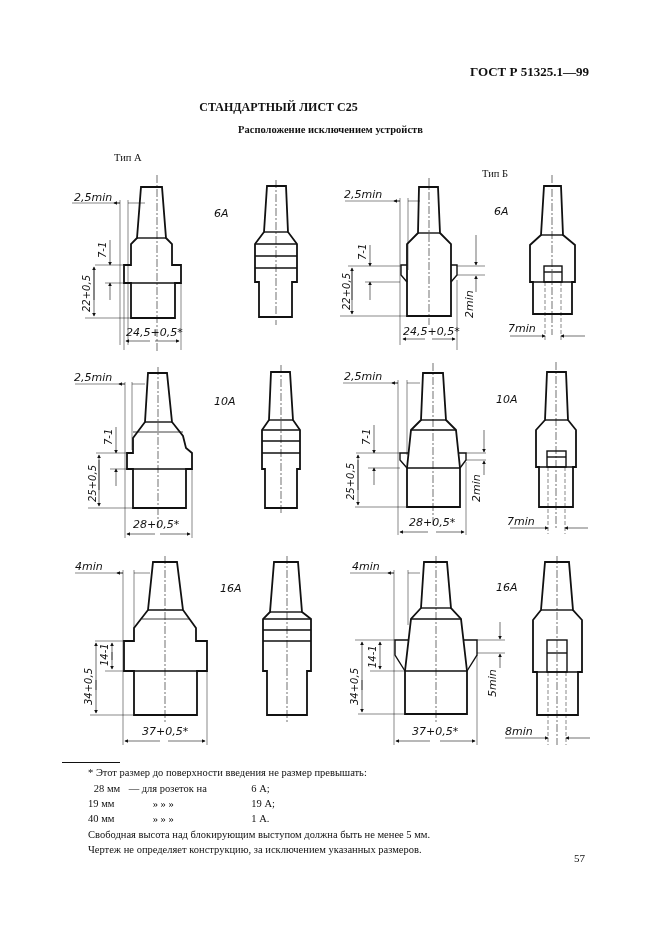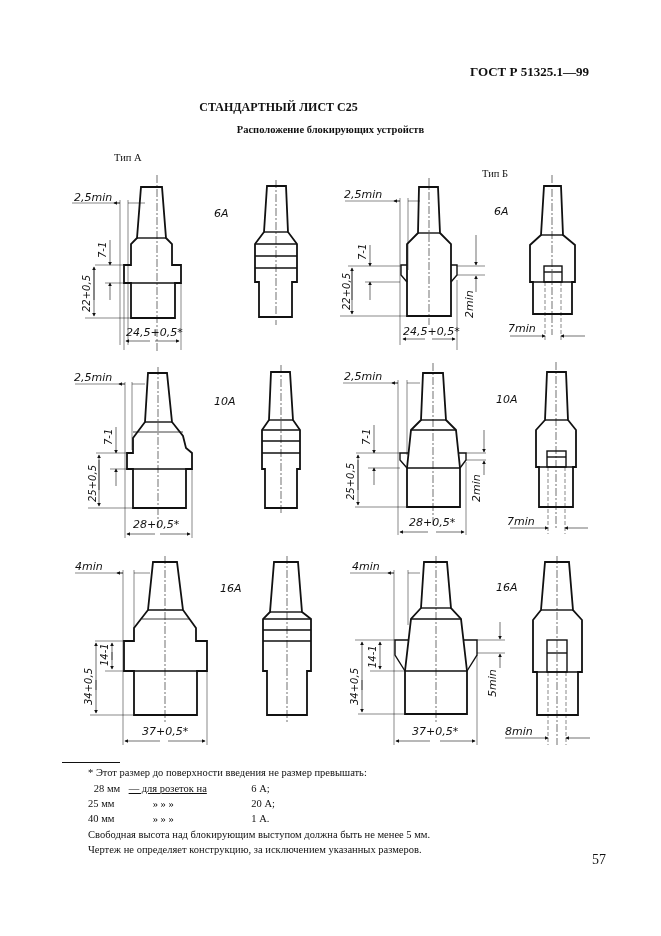--- a/index.html
+++ b/index.html
@@ -5,29 +5,29 @@
   html, body { margin: 0; padding: 0; background: #ffffff; }
   body { width: 661px; height: 936px; position: relative; overflow: hidden; font-family: "Liberation Serif", "DejaVu Serif", serif; color: #111; }
   .abs { position: absolute; }
   .hdr { left: 470px; top: 64px; font-size: 13px; font-weight: bold; white-space: nowrap; }
   .title { left: 0; width: 557px; top: 100px; text-align: center; font-size: 12px; font-weight: bold; }
   .subtitle { left: 0; width: 661px; top: 124px; text-align: center; font-size: 10.5px; font-weight: bold; }
   .type-label { font-size: 10.5px; }
   svg text { font-family: "DejaVu Sans", sans-serif; font-style: italic; fill: #111; }
   .fn-rule { left: 62px; top: 762px; width: 58px; height: 1px; background: #111; }
   .fn { left: 88px; font-size: 10.5px; line-height: 1; white-space: nowrap; }
-  .pageno { left: 592px; top: 852px; font-size: 14px; text-align: center; }
+  .pageno { left: 574px; top: 852px; font-size: 11px; text-align: center; }
   .rep { display:inline-block; }
 </style>
 </head>
 <body>
 
 <div class="abs hdr">ГОСТ Р 51325.1—99</div>
 <div class="abs title">СТАНДАРТНЫЙ ЛИСТ С25</div>
-<div class="abs subtitle">Расположение блокирующих устройств</div>
+<div class="abs subtitle">Расположение исключением устройств</div>
 
 <div class="abs type-label" style="left:114px; top:152px;">Тип А</div>
 <div class="abs type-label" style="left:482px; top:152px;margin-top:16px;">Тип Б</div>
 
 <svg class="abs" style="left:0;top:0;" width="661" height="760" viewBox="0 0 661 760">
   <defs>
     <marker id="arr" markerWidth="6" markerHeight="6" refX="5" refY="3" orient="auto">
       <path d="M0,0 L6,3 L0,6 z" fill="#111"></path>
     </marker>
   </defs>
@@ -288,27 +288,27 @@
     <line x1="590" y1="738" x2="566" y2="738" stroke-width="0.6" marker-end="url(#arr)"></line>
   </g>
   <text x="505" y="735" font-size="11">8min</text>
 </svg>
 
 <div class="abs fn-rule"></div>
 <div class="abs fn" style="top:768px;">* Этот размер до поверхности введения не размер превышать:</div>
 
 <div class="abs fn" style="top:784px; left:88px;">
   <span class="rep" style="width:38px;text-align:center;">28 мм</span>
-  <span class="rep" style="width:120px;text-decoration:underline;">— для розеток на</span>
+  <span class="rep" style="width:120px;">— для розеток на</span>
   <span class="rep">6 А;</span>
 </div>
 <div class="abs fn" style="top:799px; left:88px;">
-  <span class="rep" style="width:38px;">25 мм</span>
+  <span class="rep" style="width:38px;">19 мм</span>
   <span class="rep" style="width:120px; padding-left:24px; box-sizing:border-box;">»        »        »</span>
-  <span class="rep">20 А;</span>
+  <span class="rep">19 А;</span>
 </div>
 <div class="abs fn" style="top:814px; left:88px;">
   <span class="rep" style="width:38px;">40 мм</span>
   <span class="rep" style="width:120px; padding-left:24px; box-sizing:border-box;">»        »        »</span>
   <span class="rep">1 А.</span>
 </div>
 <div class="abs fn" style="top:830px;">Свободная высота над блокирующим выступом должна быть не менее 5 мм.</div>
 <div class="abs fn" style="top:845px;">Чертеж не определяет конструкцию, за исключением указанных размеров.</div>
 
 <div class="abs pageno">57</div>

